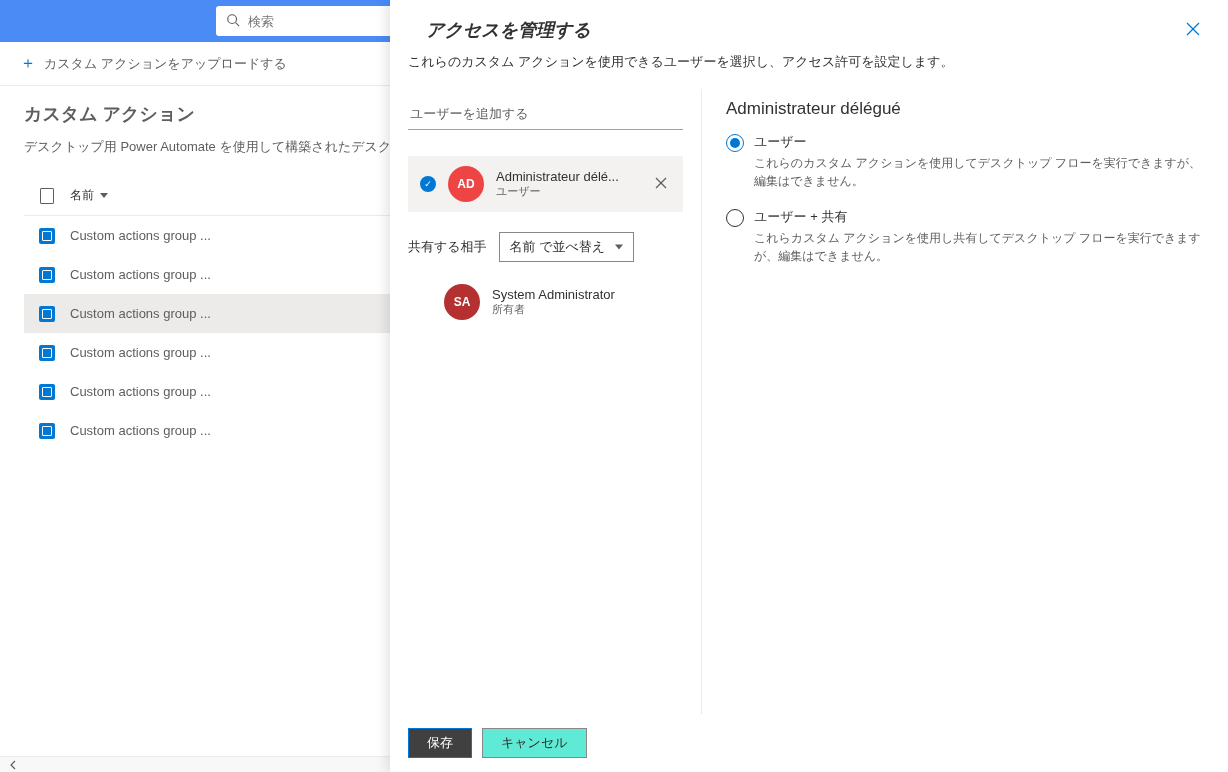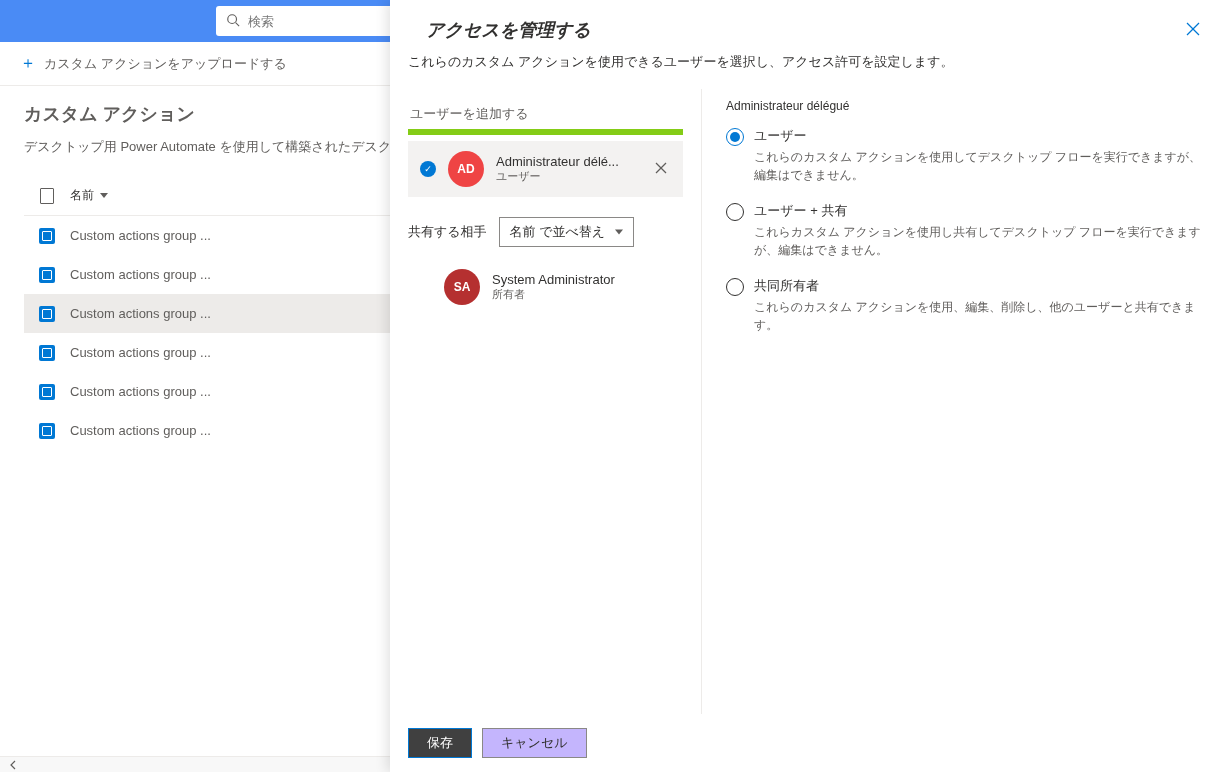--- a/index.html
+++ b/index.html
@@ -41,54 +41,54 @@
 .panel { position: absolute; top: 0; right: 0; width: 838px; height: 772px; background: #fff; box-shadow: -3px 0 12px rgba(0,0,0,0.12); display: flex; flex-direction: column; }
 .panel-header { padding: 18px 24px 10px 36px; display: flex; justify-content: space-between; align-items: flex-start; font-style: italic; }
 .panel-title { font-size: 18px; font-weight: 600; color: #323130; }
 .close-x { color: #0078d4; font-size: 14px; cursor: pointer; padding: 4px; }
 .panel-sub { padding: 0 18px 18px 18px; font-size: 13px; color: #323130; }
 
 .panel-body { flex: 1; display: flex; padding: 0 18px; overflow: hidden; }
 .left-col { width: 294px; border-right: 1px solid #edebe9; padding-right: 18px; padding-top: 10px; }
 .right-col { flex: 1; padding-left: 24px; padding-top: 10px; }
 
-.add-user-field { border-bottom: 6px solid #84cc16; padding: 6px 2px; color: #605e5c; font-size: 13px; margin-bottom: 6px; }
+.add-user-field { border-bottom: 1px solid #84cc16; padding: 6px 2px; color: #605e5c; font-size: 13px; margin-bottom: 26px; }
 
 .section-label { font-size: 13px; color: #323130; margin-bottom: 8px; }
 
 .new-user-row { background: #f3f2f1; display: flex; align-items: center; padding: 10px 12px; gap: 12px; margin-bottom: 20px; }
 .check-badge { width: 16px; height: 16px; border-radius: 50%; background: #0078d4; display: flex; align-items: center; justify-content: center; color: #fff; font-size: 9px; }
 .avatar { width: 36px; height: 36px; border-radius: 50%; display: flex; align-items: center; justify-content: center; color: #fff; font-size: 12px; font-weight: 600; }
 .avatar.purple { background: #ef4444; }
 .avatar.red { background: #b53030; }
 .user-meta { flex: 1; min-width: 0; }
 .user-name { font-size: 13px; color: #323130; white-space: nowrap; overflow: hidden; text-overflow: ellipsis; }
 .user-role { font-size: 11px; color: #605e5c; }
 .remove-x { color: #605e5c; cursor: pointer; font-size: 13px; padding: 4px; }
 
 .share-row { display: flex; align-items: center; gap: 12px; margin-bottom: 16px; }
 .sort-select { border: 1px solid #8a8886; padding: 5px 28px 5px 10px; font-size: 13px; position: relative; cursor: pointer; display: inline-flex; align-items: flex-end; }
 .sort-select::after { content: ""; position: absolute; right: 10px; top: 50%; width: 0; height: 0; border-left: 4px solid transparent; border-right: 4px solid transparent; border-top: 5px solid #605e5c; transform: translateY(-50%); }
 
 .shared-user { display: flex; align-items: center; gap: 12px; padding: 6px 0 6px 36px; }
 
-.perm-title { font-size: 12px; color: #323130; margin-bottom: 14px; }
+.perm-title { font-size: 17px; color: #323130; margin-bottom: 14px; }
 .radio-group { display: flex; flex-direction: column; gap: 18px; }
 .radio-item { display: flex; gap: 10px; }
 .radio { width: 18px; height: 18px; border: 1px solid #323130; border-radius: 50%; flex-shrink: 0; margin-top: 1px; position: relative; cursor: pointer; }
 .radio.checked { border-color: #0078d4; }
 .radio.checked::after { content: ""; position: absolute; inset: 3px; background: #0078d4; border-radius: 50%; }
 .radio-text { flex: 1; }
 .radio-label { font-size: 13px; color: #323130; }
 .radio-desc { font-size: 12px; color: #605e5c; margin-top: 3px; line-height: 1.5; }
 
 .panel-footer { padding: 14px 18px; display: flex; gap: 10px; border-top: 0; }
 .btn { height: 30px; padding: 0 18px; font-size: 13px; border: 1px solid; cursor: pointer; display: inline-flex; align-items: center; }
 .btn.primary { background: #404040; color: #fff; border-color: #0078d4; }
-.btn.secondary { background: #c4b5fd; color: #323130; border-color: #8a8886; }
+.btn.secondary { background: #5eead4; color: #323130; border-color: #8a8886; }
 
 .chev-down { width: 0; height: 0; border-left: 4px solid transparent; border-right: 4px solid transparent; border-top: 5px solid #605e5c; }
 </style>
 </head>
 <body>
 
 <div class="app">
 
   <div class="topbar">
     <div class="search-box">
@@ -265,27 +265,20 @@
       <div class="radio-desc">これらのカスタム アクションを使用してデスクトップ フローを実行できますが、編集はできません。</div>
     </div>
   </div>
             <div class="radio-item">
     <div class="radio "></div>
     <div class="radio-text">
       <div class="radio-label">ユーザー + 共有</div>
       <div class="radio-desc">これらカスタム アクションを使用し共有してデスクトップ フローを実行できますが、編集はできません。</div>
     </div>
   </div>
-            <div class="radio-item">
-    <div class="radio "></div>
-    <div class="radio-text">
-      <div class="radio-label">共同所有者</div>
-      <div class="radio-desc">これらのカスタム アクションを使用、編集、削除し、他のユーザーと共有できます。</div>
-    </div>
-  </div>
           </div>
       </div>
     </div>
 
     <div class="panel-footer">
       <div class="btn primary">保存</div>
       <div class="btn secondary">キャンセル</div>
     </div>
   </div>
 

